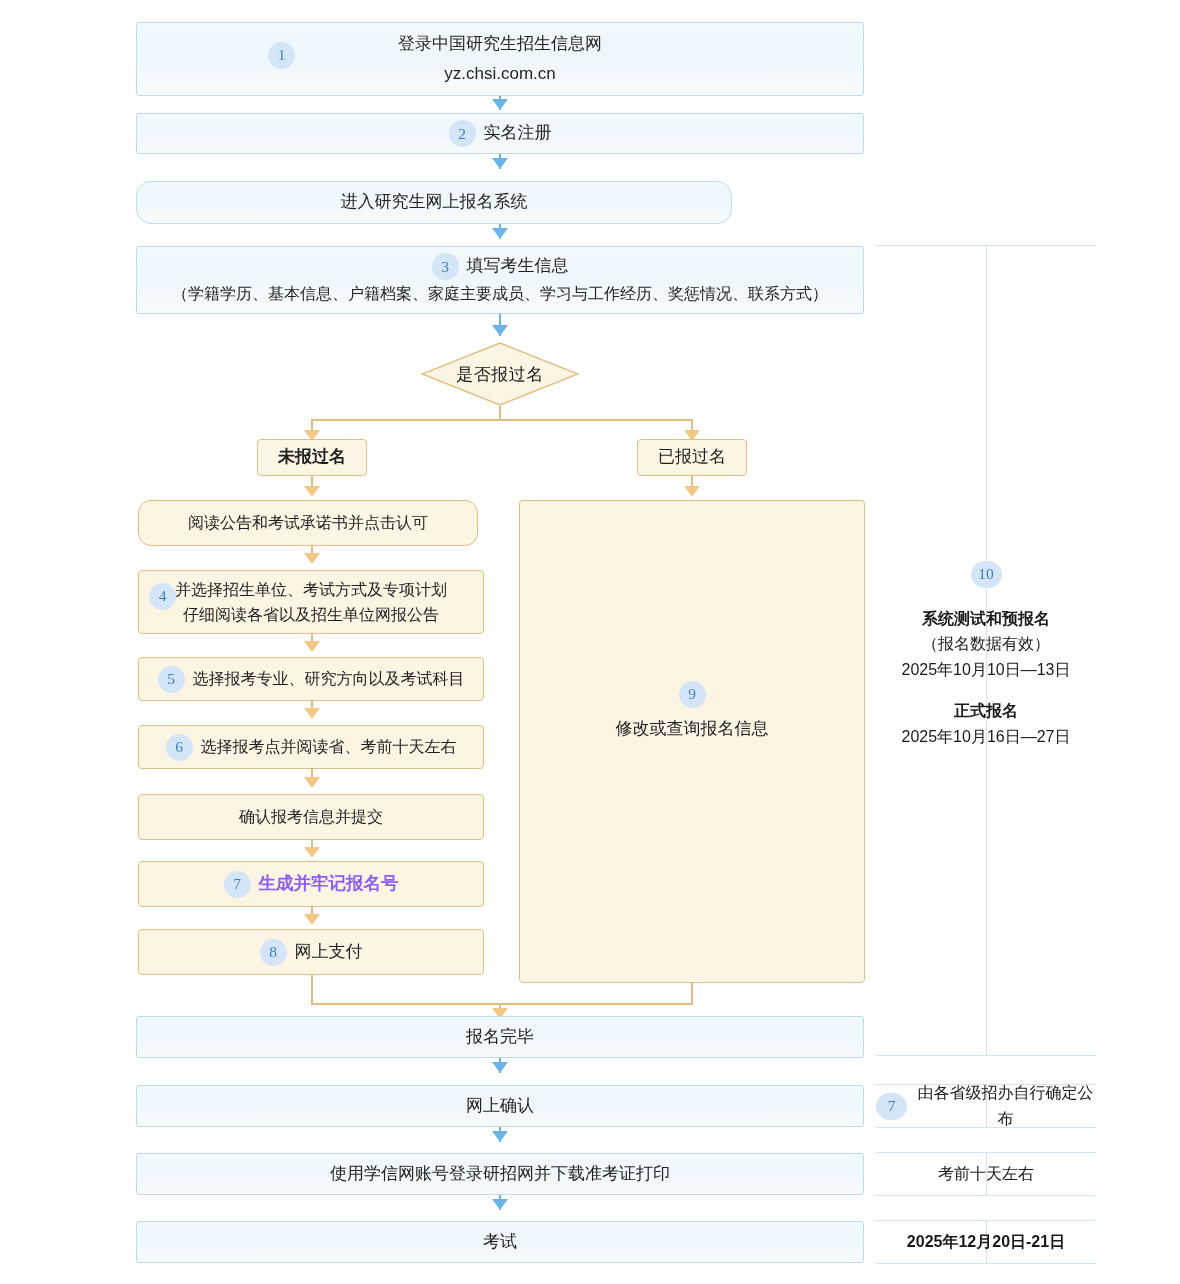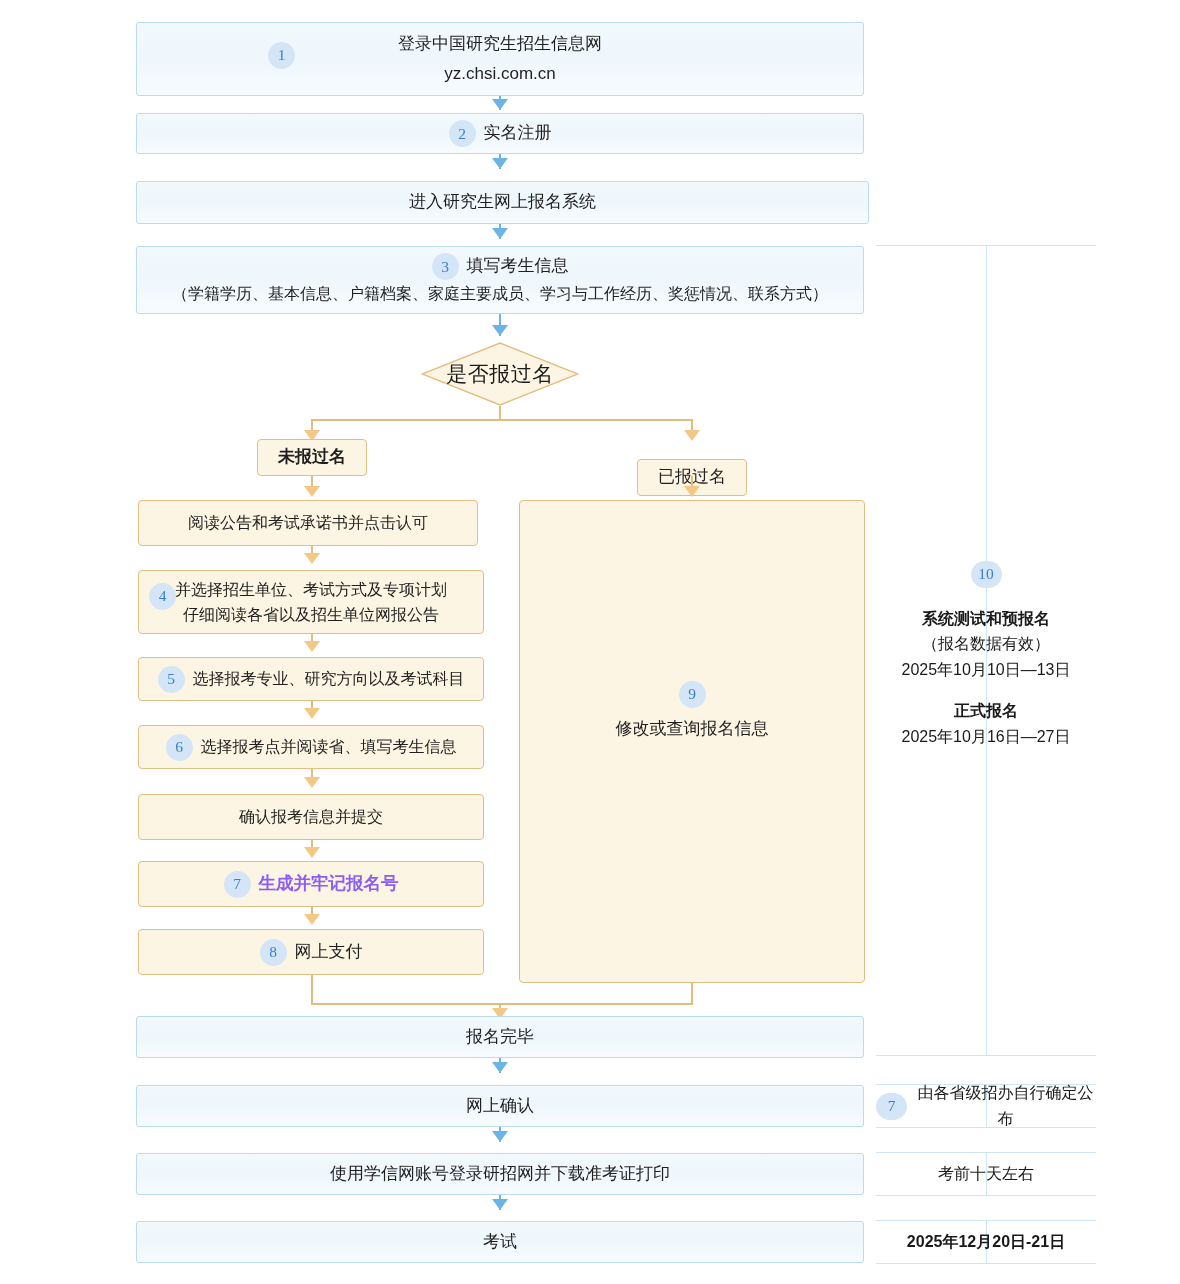--- a/index.html
+++ b/index.html
@@ -48,21 +48,21 @@
     justify-content:center;
   }
   .diamond{
     position:absolute;
     left:0;top:0;
     width:100%;height:100%;
   }
   .diamond-label{
     position:relative;
     z-index:2;
-    font-size:21px;
+    font-size:17px;
     letter-spacing:.5px;
   }
 
   .t16{font-size:16px;}
   .t17{font-size:17px;}
   .t18{font-size:17.5px;}
 
   .red{color:#8b5cf6;font-weight:bold;}
   .bold{font-weight:bold;}
 
@@ -140,21 +140,21 @@
   <div class="node blue" style="left:136px;top:113px;width:728px;height:41px;">
     <div class="inline-row">
       <span class="badge">2</span>
       <span class="t17">实名注册</span>
     </div>
   </div>
 
   <div class="line v-blue" style="left:499px;top:154px;height:15px;"></div>
   <div class="arrow arrow-blue" style="left:492px;top:158px;"></div>
 
-  <div class="node blue" style="left:136px;top:181px;width:733px;height:43px;">
+  <div class="node blue" style="left:136px;top:181px;width:596px;height:43px;border-radius:15px;">
     <span class="t17">进入研究生网上报名系统</span>
   </div>
 
   <div class="line v-blue" style="left:499px;top:224px;height:15px;"></div>
   <div class="arrow arrow-blue" style="left:492px;top:228px;"></div>
 
   <div class="node blue" style="left:136px;top:246px;width:728px;height:68px;">
     <div class="stack" style="width:100%;">
       <div class="inline-row">
         <span class="badge">3</span>
@@ -177,30 +177,30 @@
   <div class="line v-or" style="left:499px;top:406px;height:14px;"></div>
   <div class="line h-or" style="left:311px;top:419px;width:381px;"></div>
   <div class="line v-or" style="left:311px;top:419px;height:17px;"></div>
   <div class="arrow arrow-or" style="left:304px;top:430px;"></div>
   <div class="line v-or" style="left:691px;top:419px;height:17px;"></div>
   <div class="arrow arrow-or" style="left:684px;top:430px;"></div>
 
   <div class="node cream" style="left:257px;top:439px;width:110px;height:37px;font-weight:bold;">
     <span class="t17">未报过名</span>
   </div>
-  <div class="node cream" style="left:637px;top:459px;width:110px;height:37px;">
+  <div class="node cream" style="left:637px;top:439px;width:110px;height:37px;">
     <span class="t17">已报过名</span>
   </div>
 
   <div class="line v-or" style="left:311px;top:476px;height:14px;"></div>
   <div class="arrow arrow-or" style="left:304px;top:486px;"></div>
   <div class="line v-or" style="left:691px;top:476px;height:14px;"></div>
   <div class="arrow arrow-or" style="left:684px;top:486px;"></div>
 
-  <div class="node cream" style="left:138px;top:500px;width:340px;height:46px;">
+  <div class="node cream" style="left:138px;top:500px;width:340px;height:46px;border-radius:13px;">
     <span class="t16">阅读公告和考试承诺书并点击认可</span>
   </div>
   <div class="line v-or" style="left:311px;top:546px;height:12px;"></div>
   <div class="arrow arrow-or" style="left:304px;top:553px;"></div>
 
   <div class="node cream" style="left:138px;top:570px;width:346px;height:64px;">
     <div class="inline-row" style="position:relative;width:100%;justify-content:center;">
       <span class="badge-free" style="left:10px;top:6px;">4</span>
       <div class="stack">
         <span class="t16" style="margin-top:1px;">并选择招生单位、考试方式及专项计划</span>
@@ -216,21 +216,21 @@
       <span class="badge">5</span>
       <span class="t16">选择报考专业、研究方向以及考试科目</span>
     </div>
   </div>
   <div class="line v-or" style="left:311px;top:701px;height:12px;"></div>
   <div class="arrow arrow-or" style="left:304px;top:708px;"></div>
 
   <div class="node cream" style="left:138px;top:725px;width:346px;height:44px;">
     <div class="inline-row">
       <span class="badge">6</span>
-      <span class="t16">选择报考点并阅读省、填写考生信息</span>
+      <span class="t16">选择报考点并阅读省、考前十天左右</span>
     </div>
   </div>
   <div class="line v-or" style="left:311px;top:769px;height:13px;"></div>
   <div class="arrow arrow-or" style="left:304px;top:777px;"></div>
 
   <div class="node cream" style="left:138px;top:794px;width:346px;height:46px;">
     <span class="t16">确认报考信息并提交</span>
   </div>
   <div class="line v-or" style="left:311px;top:840px;height:12px;"></div>
   <div class="arrow arrow-or" style="left:304px;top:847px;"></div>

